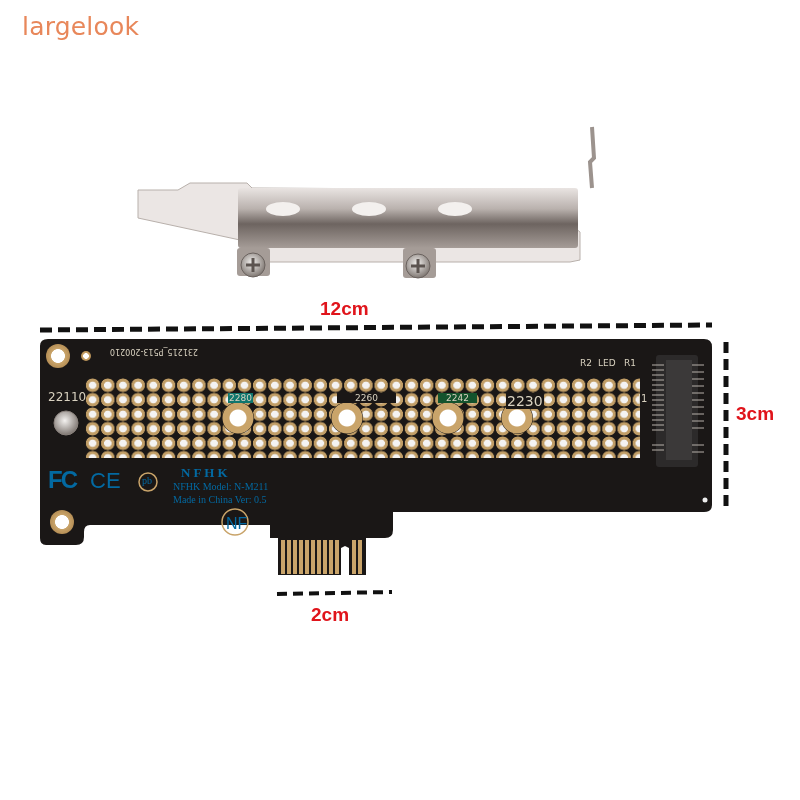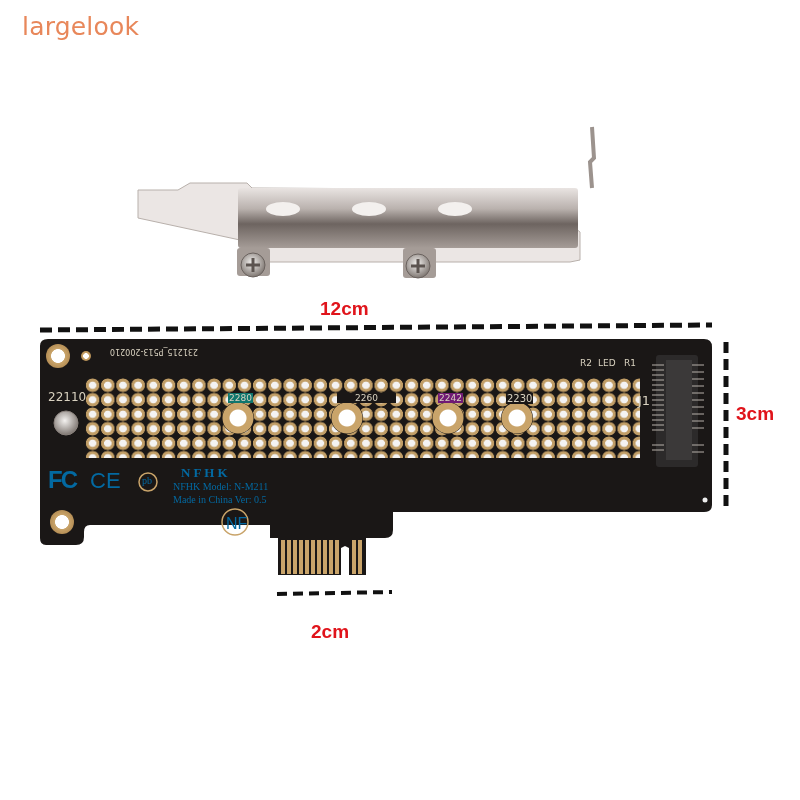--- a/index.html
+++ b/index.html
@@ -134,30 +134,30 @@
 
 <div style="position:absolute;left:222px;top:402px;width:32px;height:32px;border-radius:50%;background:radial-gradient(circle,#fff 0 8px,#c9a46a 9px 15px,#1a1716 16px);"></div>
 <div style="position:absolute;left:331px;top:402px;width:32px;height:32px;border-radius:50%;background:radial-gradient(circle,#fff 0 8px,#c9a46a 9px 15px,#1a1716 16px);"></div>
 <div style="position:absolute;left:432px;top:402px;width:32px;height:32px;border-radius:50%;background:radial-gradient(circle,#fff 0 8px,#c9a46a 9px 15px,#1a1716 16px);"></div>
 <div style="position:absolute;left:501px;top:402px;width:32px;height:32px;border-radius:50%;background:radial-gradient(circle,#fff 0 8px,#c9a46a 9px 15px,#1a1716 16px);"></div>
 
 <div class="silk" style="left:110px;top:347px;font-size:8px;transform:rotate(180deg);">231215_P513-200210</div>
 <div class="silk" style="left:48px;top:390px;font-size:12px;">22110</div>
 <div class="silk" style="left:228px;top:393px;font-size:9px;background:#0f766e;padding:0 1px;">2280</div>
 <div class="silk" style="left:337px;top:393px;font-size:9px;background:#1a1716;padding:0 18px;">2260</div>
-<div class="silk" style="left:438px;top:393px;font-size:9px;background:#701a75;padding:0 1px;">2242</div>
-<div class="silk" style="left:506px;top:393px;font-size:10px;background:#1a1716;padding:0 1px;">2230</div>
+<div class="silk" style="left:438px;top:393px;font-size:9px;background:#14532d;padding:0 8px;">2242</div>
+<div class="silk" style="left:506px;top:393px;font-size:14px;background:#1a1716;padding:0 1px;">2230</div>
 <div class="silk" style="left:580px;top:358px;font-size:9px;">R2</div>
 <div class="silk" style="left:598px;top:358px;font-size:9px;">LED</div>
 <div class="silk" style="left:624px;top:358px;font-size:9px;">R1</div>
-<div class="silk" style="left:638px;top:393px;font-size:13px;text-align:center;">J1</div>
+<div class="silk" style="left:638px;top:393px;font-size:10px;text-align:center;">J1</div>
 
 <div class="pcb-text" style="left:48px;top:466px;font-family:'Liberation Sans',sans-serif;font-weight:bold;font-size:24px;letter-spacing:-2px;">FC</div>
 <div class="pcb-text" style="left:90px;top:468px;font-family:'Liberation Sans',sans-serif;font-size:22px;">CE</div>
 <div class="pcb-text" style="left:142px;top:475px;font-size:10px;">pb</div>
 <div class="pcb-text" style="left:181px;top:465px;font-weight:bold;font-size:13px;letter-spacing:3px;">NFHK</div>
 <div class="pcb-text" style="left:173px;top:481px;font-size:10px;">NFHK  Model: N-M211</div>
 <div class="pcb-text" style="left:173px;top:494px;font-size:10px;">Made in China  Ver: 0.5</div>
 <div class="pcb-text" style="left:226px;top:515px;font-family:'Liberation Sans',sans-serif;font-size:16px;">NF</div>
 
 <div class="dim-label" style="left:320px;top:298px;">12cm</div>
 <div class="dim-label" style="left:736px;top:403px;">3cm</div>
-<div class="dim-label" style="left:311px;top:621px;">2cm</div>
+<div class="dim-label" style="left:311px;top:604px;">2cm</div>
 
 </body></html>

